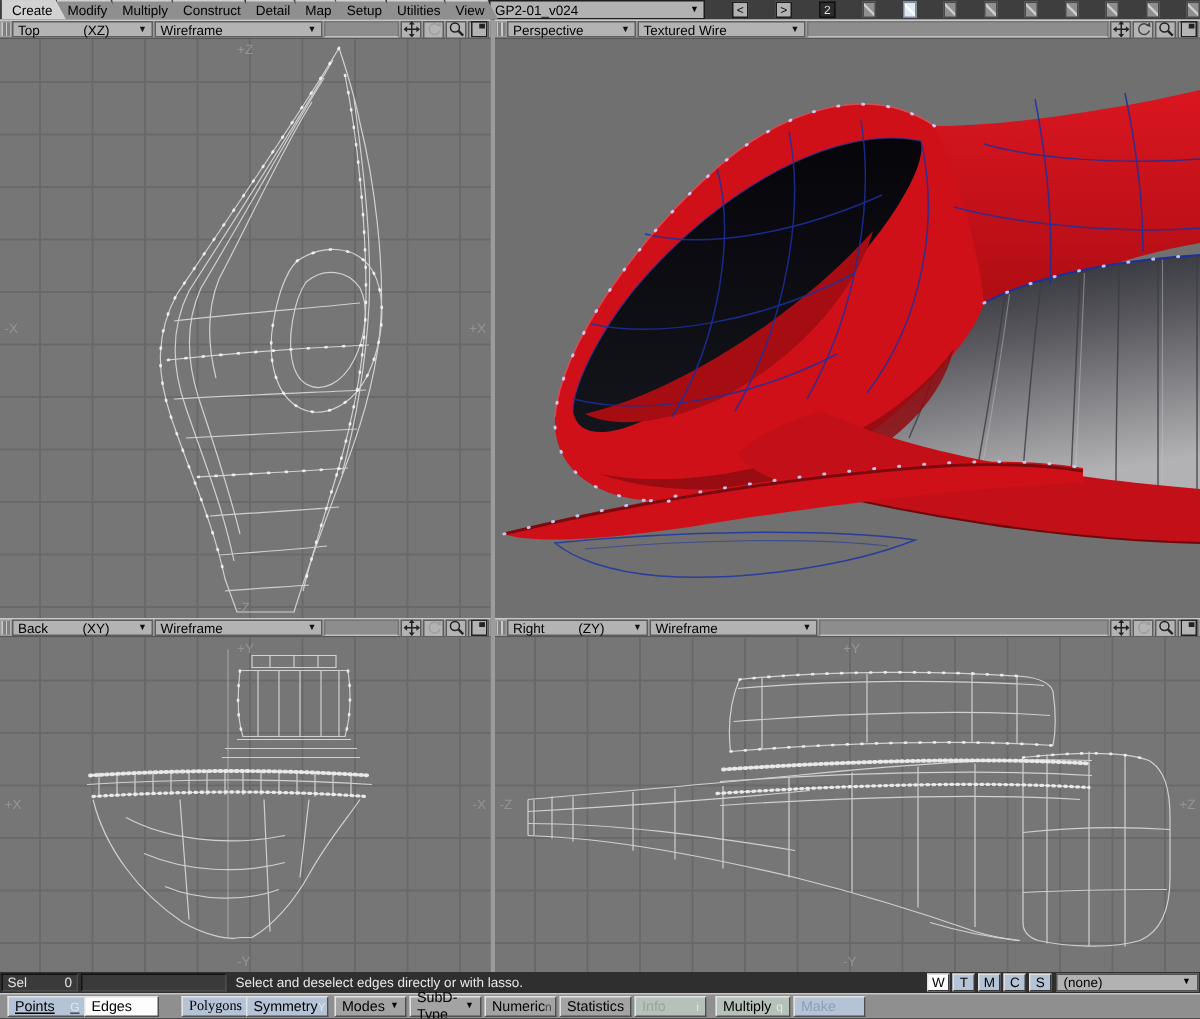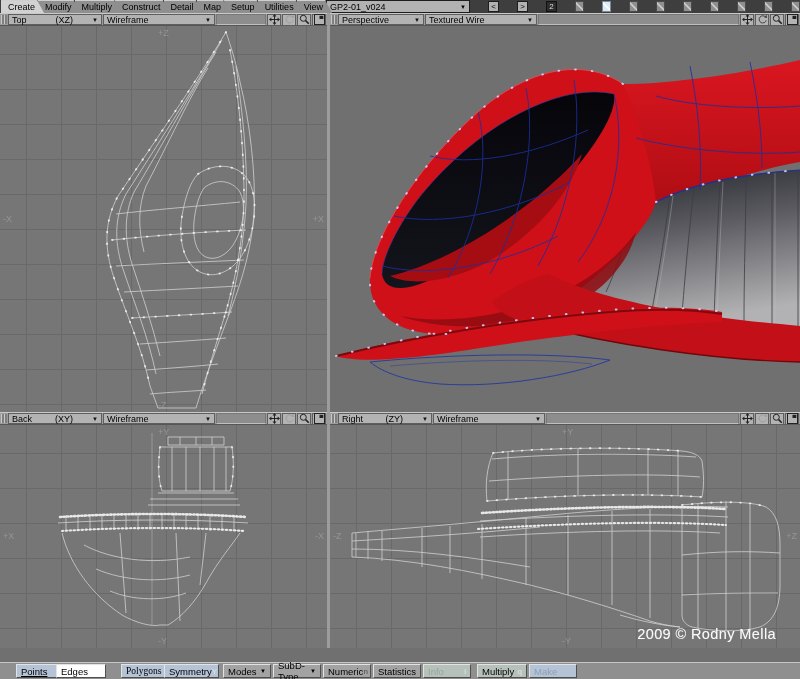--- a/index.html
+++ b/index.html
@@ -437,26 +437,44 @@
         <path d="M148,104 C240,98 330,96 396,100" stroke-width="2.2" stroke-dasharray="1 3"></path>
         <path d="M163,28 C220,22 300,22 352,26" stroke-width="1.8" stroke-dasharray="0.7 9"></path>
         <path d="M157,76 C230,70 310,68 372,72" stroke-width="1.8" stroke-dasharray="0.7 9"></path>
         <path d="M352,80 C390,76 420,76 436,82" stroke-width="1.8" stroke-dasharray="0.7 9"></path>
       </g>
     </svg>
     <span class="axlab" style="left:232px;top:2px;">+Y</span>
     <span class="axlab" style="left:232px;bottom:2px;">-Y</span>
     <span class="axlab" style="left:3px;top:106px;">-Z</span>
     <span class="axlab" style="right:3px;top:106px;">+Z</span>
-    <div class="watermark">2009 © Rodny Mella</div>
-  </div>
-
+  </div>
+
+  <div class="statusrow">
+    <div class="sunk" style="width:51px;margin-left:1px;">
+      <span>Sel</span>
+      <span style="margin-left:auto">0</span>
+    </div>
+    <div class="sunk" style="width:97px;margin-left:2px;"></div>
+    <div style="margin-left:6px;color:#e8e8e8;">Select and deselect edges directly or with lasso.</div>
+    <div style="margin-left:auto;display:flex;align-items:center;padding-right:1px;">
+      <div class="vmapbtn active">W</div>
+      <div class="vmapbtn">T</div>
+      <div class="vmapbtn">M</div>
+      <div class="vmapbtn">C</div>
+      <div class="vmapbtn">S</div>
+      <div class="nonedrop">
+        <span>(none)</span>
+        <span class="arr">▼</span>
+      </div>
+    </div>
+  </div>
 
   <div class="toolbar">
-    <div class="tbtn blue" style="left:16px;width:53px;text-decoration:underline;">
+    <div class="tbtn blue" style="left:5px;width:53px;text-decoration:underline;">
       <span>Points</span>
       <span class="sc">G</span>
       </div>
     <div class="tbtn white" style="left:56px;width:50px;">
       <span>Edges</span>
       </div>
     <div class="tbtn blue" style="left:121px;width:53px;font-family:Liberation Serif, serif;">
       <span>Polygons</span>
       <span class="sc">H</span>
       </div>

